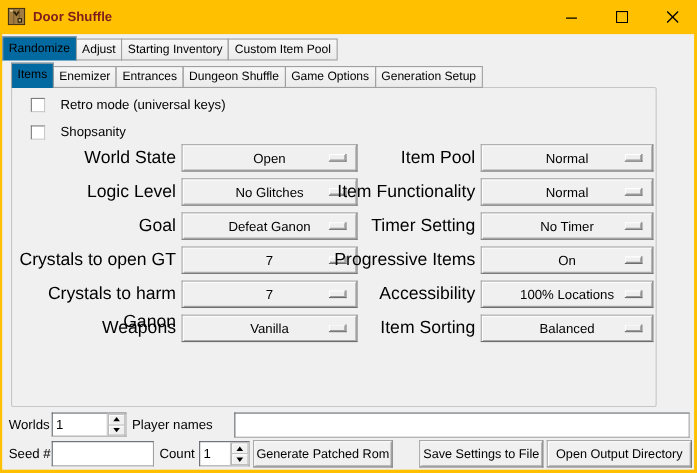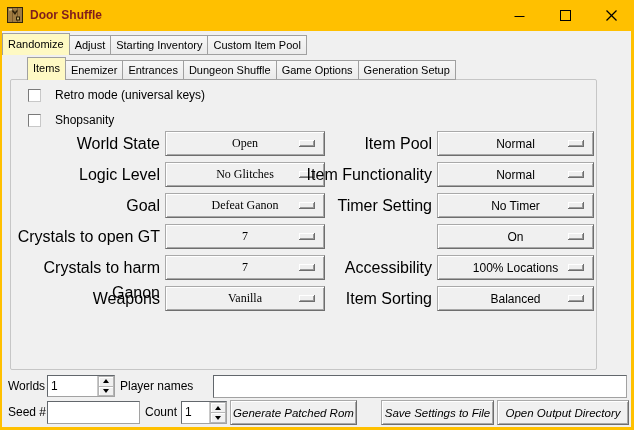--- a/index.html
+++ b/index.html
@@ -30,34 +30,34 @@
   .winbtn {
     position: absolute; top: 0; width: 46px; height: 31px;
     display: flex; align-items: center; justify-content: center;
   }
   .winbtn.min   { left: 496px; }
   .winbtn.max   { left: 542px; }
   .winbtn.close { left: 588px; }
   
   .tabrow { position: absolute; display: flex; align-items: flex-end; z-index: 3; }
   .tabrow.main { left: 2px;  top: 33px; height: 22px; }
-  .tabrow.sub  { left: 10px; top: 57px; height: 23px; margin-left: 17px; }
+  .tabrow.sub  { left: 10px; top: 57px; height: 23px; }
   .tab {
     height: 20px; line-height: 19px;
     padding: 0 5px;
     font-size: 11px;
     background: linear-gradient(#f7f7f7, #ebebeb);
     border: 1px solid #a0a0a0;
     margin-right: -1px;
     white-space: nowrap;
   }
   .tab.active {
     height: 100%;
     line-height: 21px;
-    background: #fef9c3;
+    background: #0369a1;
     border-bottom: none;
     z-index: 4;
     position: relative;
   }
   
   .pane {
     position: absolute; left: 10px; top: 79px; width: 587px; height: 291px;
     border: 1px solid #c6c6c6; border-radius: 2px;
     z-index: 1;
   }
@@ -78,21 +78,21 @@
   .btn3d {
     background: #f0f0f0;
     border: 1px solid;
     border-color: #a9a9a9 #6e6e6e #6e6e6e #a9a9a9;
     box-shadow: inset 1px 1px 0 #ffffff, inset -1px -1px 0 #a8a8a8;
   }
   .dd {
     position: absolute; height: 25px; z-index: 2;
     display: flex; align-items: center; justify-content: center;
   }
-  .dd.col-l { left: 165px; width: 160px; font-family: Liberation Serif, serif; }
+  .dd.col-l { left: 165px; width: 160px; }
   .dd.col-r { left: 437px; width: 157px; }
   .dd-value { font-size: 12px; }
   .dd-ind {
     position: absolute; right: 9px; top: 50%; margin-top: -4px;
     width: 16px; height: 7px; background: #efefef;
     border-right: 1px solid #6e6e6e; border-bottom: 1px solid #6e6e6e;
     box-shadow: inset 1px 1px 0 #ffffff, inset -1px -1px 0 #9a9a9a;
   }
   
   .blabel { position: absolute; font-size: 12px; z-index: 2; }
@@ -115,21 +115,21 @@
     border: 1px solid #b5b5b5;
     box-shadow: inset 1px 1px 0 #fff;
     display: flex; align-items: center; justify-content: center;
   }
   .spin-cell + .spin-cell { border-top: none; }
   .tri-up    { width: 0; height: 0; border-left: 3px solid transparent; border-right: 3px solid transparent; border-bottom: 4px solid #000; }
   .tri-down  { width: 0; height: 0; border-left: 3px solid transparent; border-right: 3px solid transparent; border-top: 4px solid #000; }
   .pushbtn {
     position: absolute; z-index: 2; height: 25px;
     display: flex; align-items: center; justify-content: center;
-    font-size: 11.5px; white-space: nowrap; cursor: default; font-style: italic;
+    font-size: 11.5px; white-space: nowrap; cursor: default;
   }
 </style>
 </head>
 <body>
 
 <div class="window">
 
   <svg class="app-icon" viewBox="0 0 16 16" xmlns="http://www.w3.org/2000/svg">
     <rect x="0" y="0" width="16" height="16" fill="#332508"></rect>
     <rect x="1" y="1" width="14" height="14" fill="#a07c42"></rect>
@@ -227,20 +227,21 @@
   <div class="dd-label col-r" style="top:162px">Item Functionality</div>
   <div class="dd col-r btn3d" style="top:162px">
     <span class="dd-value">Normal</span>
     <span class="dd-ind"></span>
   </div>
   <div class="dd-label col-r" style="top:193px">Timer Setting</div>
   <div class="dd col-r btn3d" style="top:193px">
     <span class="dd-value">No Timer</span>
     <span class="dd-ind"></span>
   </div>
+  <div class="dd-label col-r" style="top:224px">Progressive Items</div>
   <div class="dd col-r btn3d" style="top:224px">
     <span class="dd-value">On</span>
     <span class="dd-ind"></span>
   </div>
   <div class="dd-label col-r" style="top:255px">Accessibility</div>
   <div class="dd col-r btn3d" style="top:255px">
     <span class="dd-value">100% Locations</span>
     <span class="dd-ind"></span>
   </div>
   <div class="dd-label col-r" style="top:286px">Item Sorting</div>

